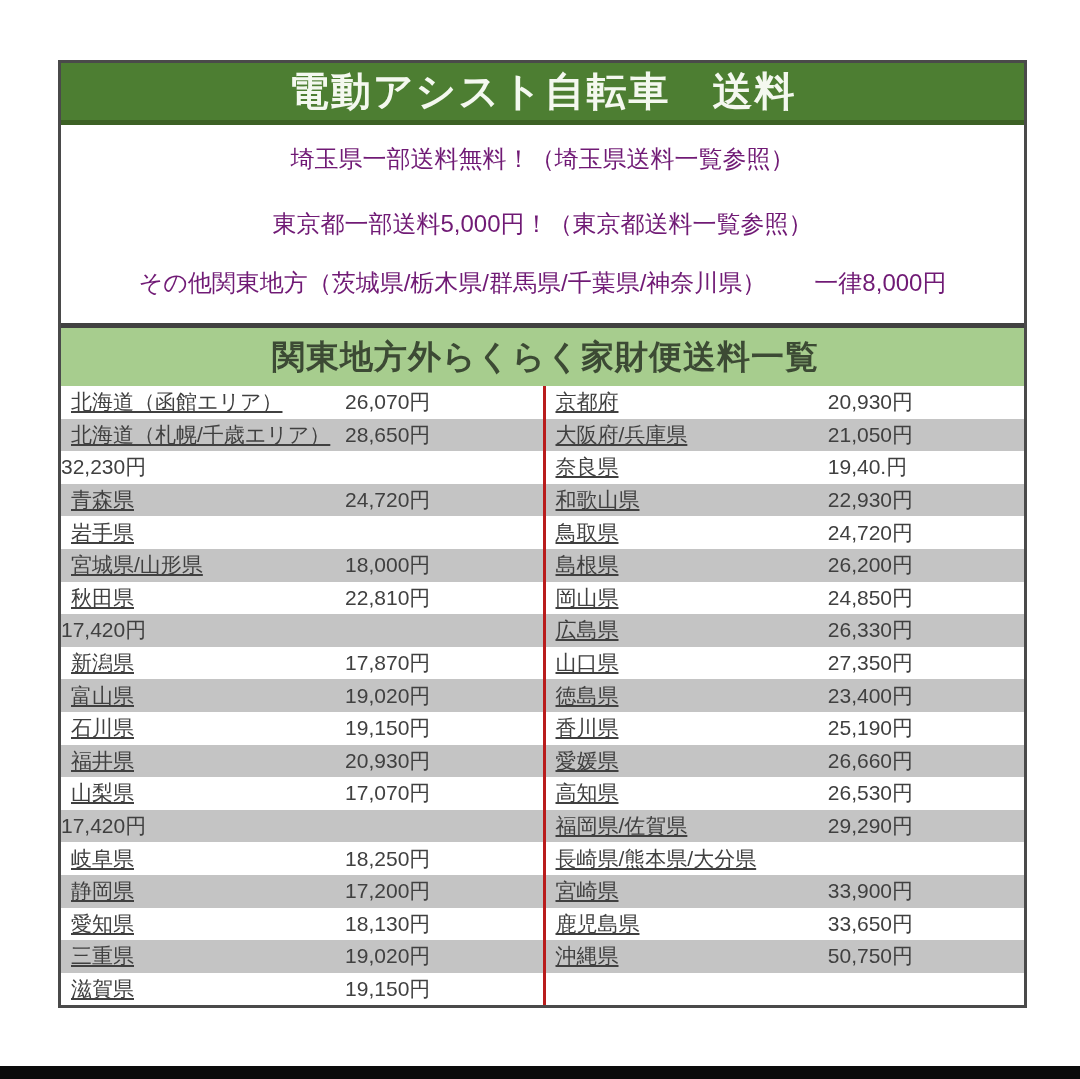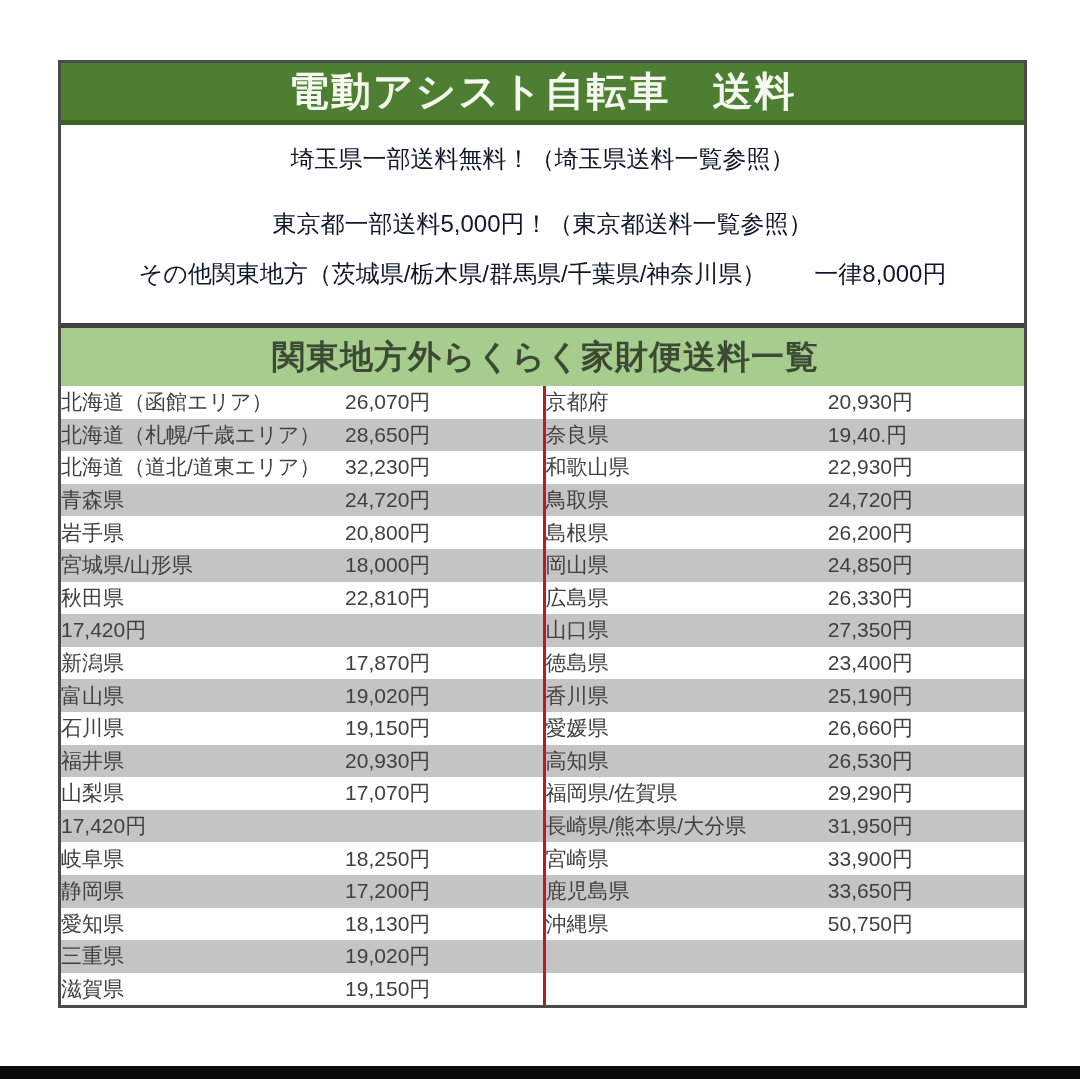--- a/index.html
+++ b/index.html
@@ -43,26 +43,26 @@
   }
   .notices {
     height: 198px;
     background: #ffffff;
     text-align: center;
     overflow: hidden;
   }
   .notice {
     font-size: 24px;
     line-height: 27px;
-    color: #0f172a;
+    color: #701a75;
     white-space: pre;
   }
   .notice.n1 { margin-top: 20px; }
   .notice.n2 { margin-top: 38px; }
-  .notice.n3 { margin-top: 23px; }
+  .notice.n3 { margin-top: 32px; }
   .section-header {
     border-top: 5px solid #414141;
     height: 58px;
     background: #a7cd8e;
     display: flex;
     align-items: center;
     justify-content: center;
   }
   .section-header .stitle {
     color: #3c4a34;
@@ -87,23 +87,25 @@
     display: flex;
     align-items: center;
     font-size: 21px;
     color: #404040;
   }
   .half .row:nth-child(even) {
     background: #c4c4c4;
   }
   .cell-region {
     width: 59%;
+    padding-left: 10px;
     box-sizing: border-box;
     white-space: pre;
     overflow: hidden;
+    text-decoration: underline;
   }
   .cell-price {
     width: 41%;
     white-space: pre;
   }
   .bottom-bar {
     position: absolute;
     left: 0;
     top: 1066px;
     width: 1080px;
@@ -135,30 +137,28 @@
       <div class="half left" id="table-left">
           <div class="row">
             <span class="cell-region">北海道（函館エリア）</span>
             <span class="cell-price">26,070円</span>
           </div>
           <div class="row">
             <span class="cell-region">北海道（札幌/千歳エリア）</span>
             <span class="cell-price">28,650円</span>
           </div>
           <div class="row">
-            <span class="cell-region">北海道（道北/道東エリア）</span>
             <span class="cell-price">32,230円</span>
           </div>
           <div class="row">
             <span class="cell-region">青森県</span>
             <span class="cell-price">24,720円</span>
           </div>
           <div class="row">
             <span class="cell-region">岩手県</span>
-            <span class="cell-price">20,800円</span>
           </div>
           <div class="row">
             <span class="cell-region">宮城県/山形県</span>
             <span class="cell-price">18,000円</span>
           </div>
           <div class="row">
             <span class="cell-region">秋田県</span>
             <span class="cell-price">22,810円</span>
           </div>
           <div class="row">
@@ -207,20 +207,24 @@
             <span class="cell-region">滋賀県</span>
             <span class="cell-price">19,150円</span>
           </div>
         </div>
       <div class="half right" id="table-right">
           <div class="row">
             <span class="cell-region">京都府</span>
             <span class="cell-price">20,930円</span>
           </div>
           <div class="row">
+            <span class="cell-region">大阪府/兵庫県</span>
+            <span class="cell-price">21,050円</span>
+          </div>
+          <div class="row">
             <span class="cell-region">奈良県</span>
             <span class="cell-price">19,40.円</span>
           </div>
           <div class="row">
             <span class="cell-region">和歌山県</span>
             <span class="cell-price">22,930円</span>
           </div>
           <div class="row">
             <span class="cell-region">鳥取県</span>
             <span class="cell-price">24,720円</span>
@@ -256,21 +260,20 @@
           <div class="row">
             <span class="cell-region">高知県</span>
             <span class="cell-price">26,530円</span>
           </div>
           <div class="row">
             <span class="cell-region">福岡県/佐賀県</span>
             <span class="cell-price">29,290円</span>
           </div>
           <div class="row">
             <span class="cell-region">長崎県/熊本県/大分県</span>
-            <span class="cell-price">31,950円</span>
           </div>
           <div class="row">
             <span class="cell-region">宮崎県</span>
             <span class="cell-price">33,900円</span>
           </div>
           <div class="row">
             <span class="cell-region">鹿児島県</span>
             <span class="cell-price">33,650円</span>
           </div>
           <div class="row">

